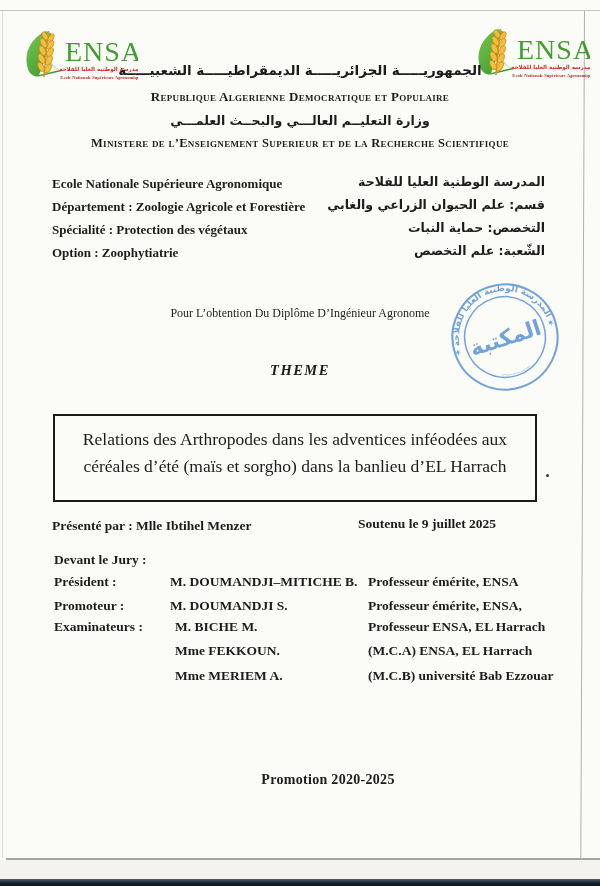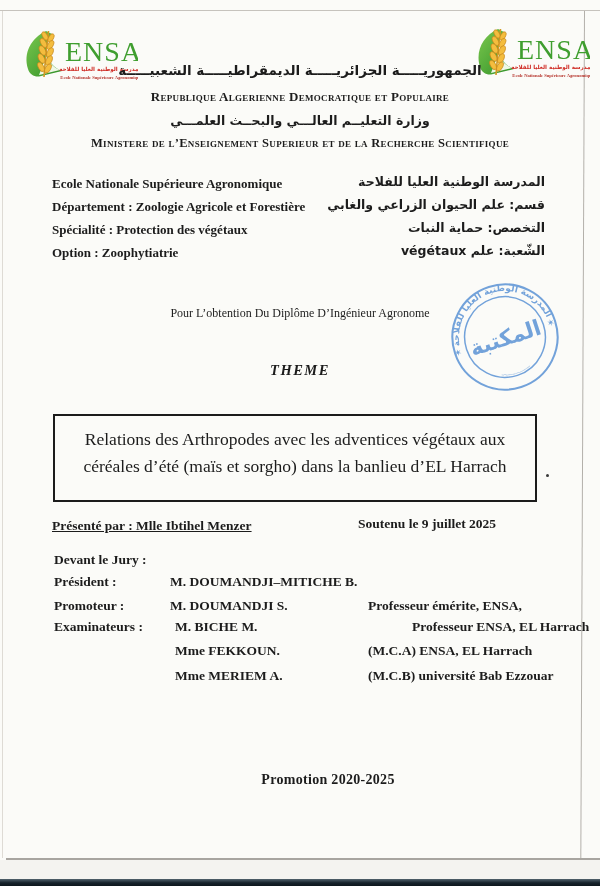--- a/index.html
+++ b/index.html
@@ -144,21 +144,21 @@
   <div class="abs center600 hdr-fr2 smallcaps">Ministere de l’Enseignement Superieur et de la Recherche Scientifique</div>
 
   <div class="abs inst-fr" style="top:176px;">Ecole Nationale Supérieure Agronomique</div>
   <div class="abs inst-fr" style="top:199px;">Département : Zoologie Agricole et Forestière</div>
   <div class="abs inst-fr" style="top:222px;">Spécialité : Protection des végétaux</div>
   <div class="abs inst-fr" style="top:245px;">Option : Zoophytiatrie</div>
 
   <div class="abs inst-ar ar" style="top:174px;">المدرسة الوطنية العليا للفلاحة</div>
   <div class="abs inst-ar ar" style="top:197px;">قسم: علم الحيوان الزراعي والغابي</div>
   <div class="abs inst-ar ar" style="top:220px;">التخصص: حماية النبات</div>
-  <div class="abs inst-ar ar" style="top:243px;">الشّعبة: علم végétaux</div>
+  <div class="abs inst-ar ar" style="top:243px;">الشّعبة: علم التخصص</div>
 
   <div class="abs center600 mem2">Pour L’obtention Du Diplôme D’Ingénieur Agronome</div>
   <div class="abs center600 theme">THEME</div>
 
   <div class="abs stamp-wrap">
     <svg viewBox="0 0 130 130" width="122" height="122" xmlns="http://www.w3.org/2000/svg">
       <g transform="rotate(-18 65 65)" opacity="0.88">
         <circle cx="65" cy="65" r="56" fill="none" stroke="#6096d6" stroke-width="2.2"></circle>
         <circle cx="65" cy="65" r="43" fill="none" stroke="#6096d6" stroke-width="1.6"></circle>
         <path id="arcT" d="M 16 65 A 49 49 0 0 1 114 65" fill="none"></path>
@@ -170,39 +170,40 @@
           <textPath href="#arcB" startOffset="50%" text-anchor="middle">ــــــــــــــ</textPath>
         </text>
         <text x="65" y="74" font-size="23" fill="#6096d6" text-anchor="middle" font-weight="bold" class="ar-svg">المكتبة</text>
         <text x="8" y="69" font-size="10" fill="#6096d6">✶</text>
         <text x="112" y="69" font-size="10" fill="#6096d6">✶</text>
       </g>
     </svg>
   </div>
 
   <div class="abs title-box">
-    <div>Relations des Arthropodes avec les adventices végétaux aux</div>
+    <div>Relations des Arthropodes dans les adventices inféodées aux</div>
     <div>céréales d’été (maïs et sorgho) dans la banlieu d’EL Harrach</div>
   </div>
   <div class="abs after-dot"></div>
 
-  <div class="abs bold13" style="left:52px; top:518px;text-decoration:underline;">Présenté par : Mlle Ibtihel Menzer</div>
+  <div class="abs bold13" style="left:52px; top:518px;">Présenté par : Mlle Ibtihel Menzer</div>
   <div class="abs bold13" style="left:358px; top:516px;">Soutenu le 9 juillet 2025</div>
   <div class="abs bold13" style="left:54px; top:552px;">Devant le Jury :</div>
 
   <div class="abs bold13 col-role" style="top:574px;">Président :</div>
   <div class="abs bold13 col-name" style="top:574px;">M. DOUMANDJI–MITICHE B.</div>
+  <div class="abs bold13 col-title" style="top:574px;">Professeur émérite, ENSA</div>
 
   <div class="abs bold13 col-role" style="top:598px;">Promoteur :</div>
   <div class="abs bold13 col-name" style="top:598px;">M. DOUMANDJI S.</div>
   <div class="abs bold13 col-title" style="top:598px;">Professeur émérite, ENSA,</div>
 
   <div class="abs bold13 col-role" style="top:619px;">Examinateurs :</div>
   <div class="abs bold13 col-name2" style="top:619px;">M. BICHE M.</div>
-  <div class="abs bold13 col-title" style="top:619px;margin-left:44px;">Professeur ENSA, EL Harrach</div>
+  <div class="abs bold13 col-title" style="top:619px;">Professeur ENSA, EL Harrach</div>
 
   <div class="abs bold13 col-name2" style="top:643px;">Mme FEKKOUN.</div>
   <div class="abs bold13 col-title" style="top:643px;">(M.C.A)   ENSA, EL Harrach</div>
 
   <div class="abs bold13 col-name2" style="top:668px;">Mme MERIEM A.</div>
   <div class="abs bold13 col-title" style="top:668px;">(M.C.B) université Bab Ezzouar</div>
 
   <div class="abs center600 promotion">Promotion 2020-2025</div>
 
 </div>

